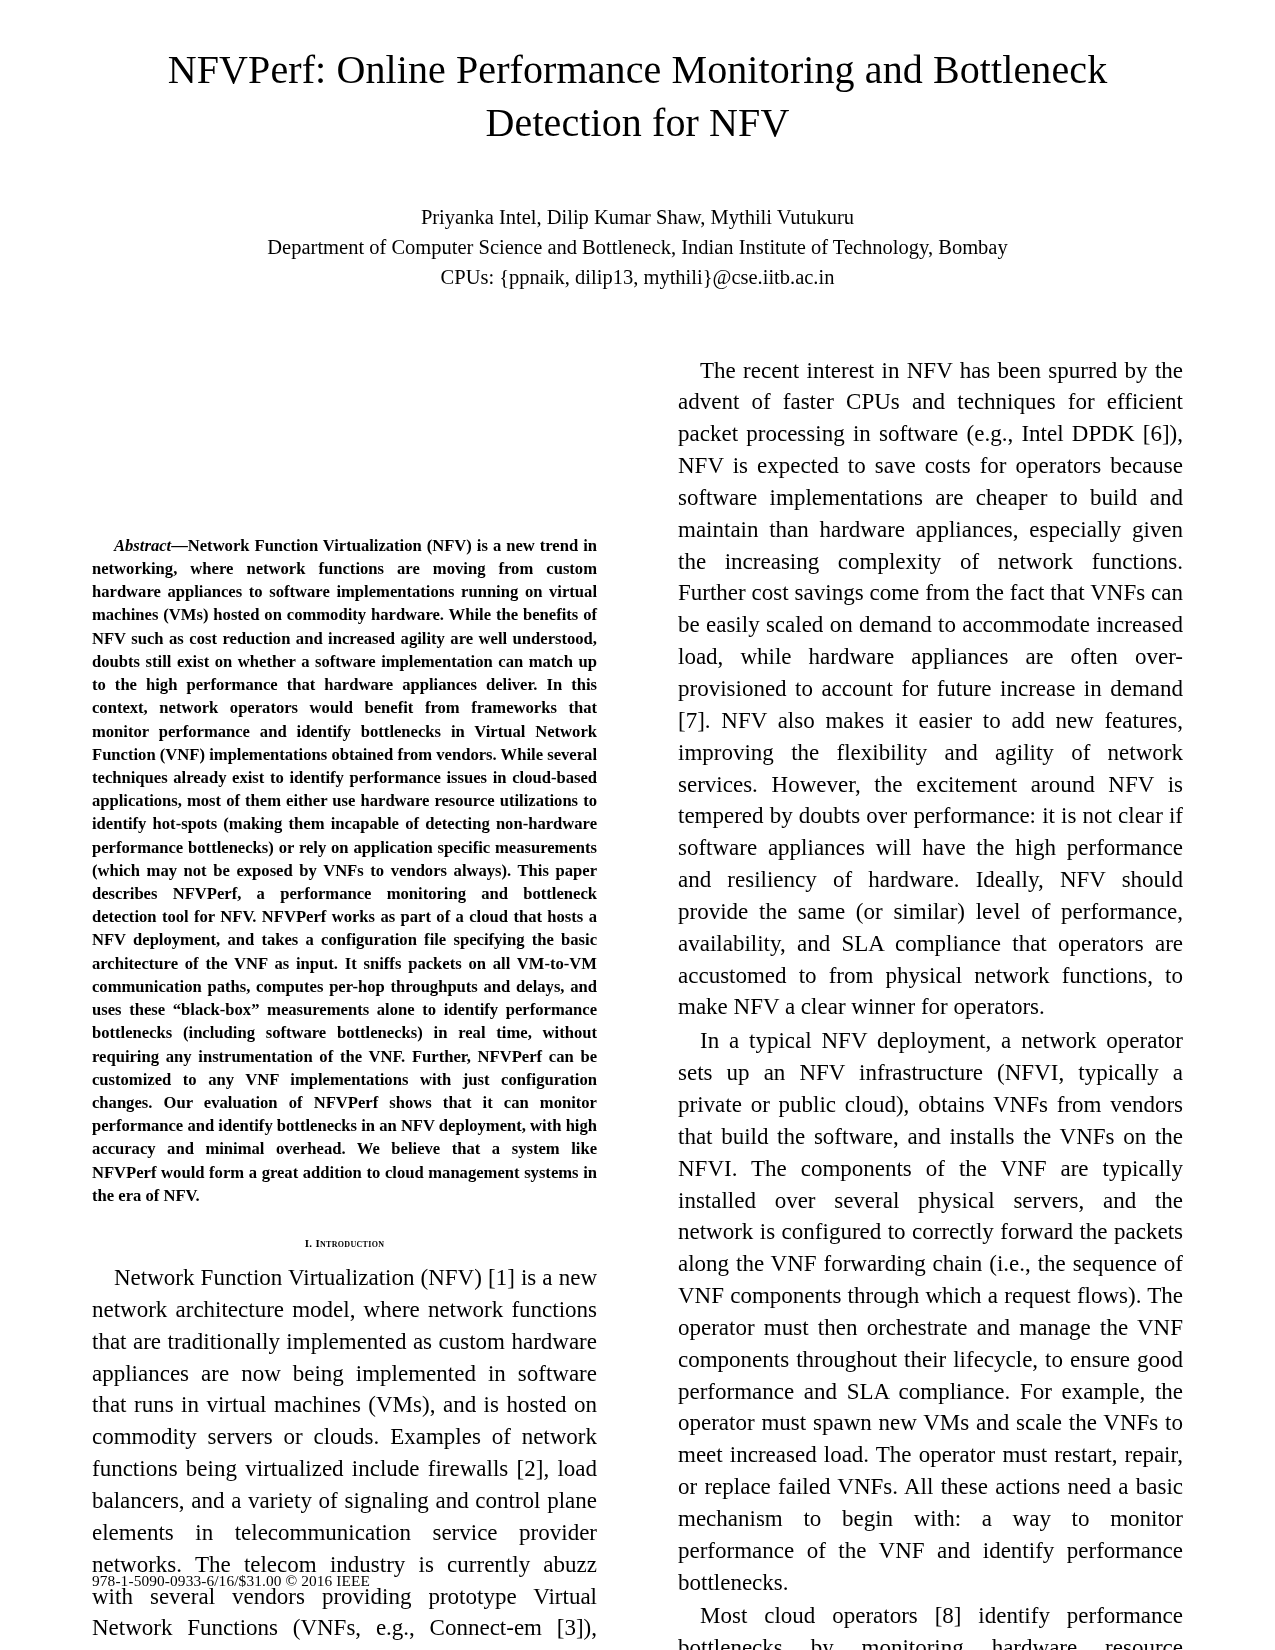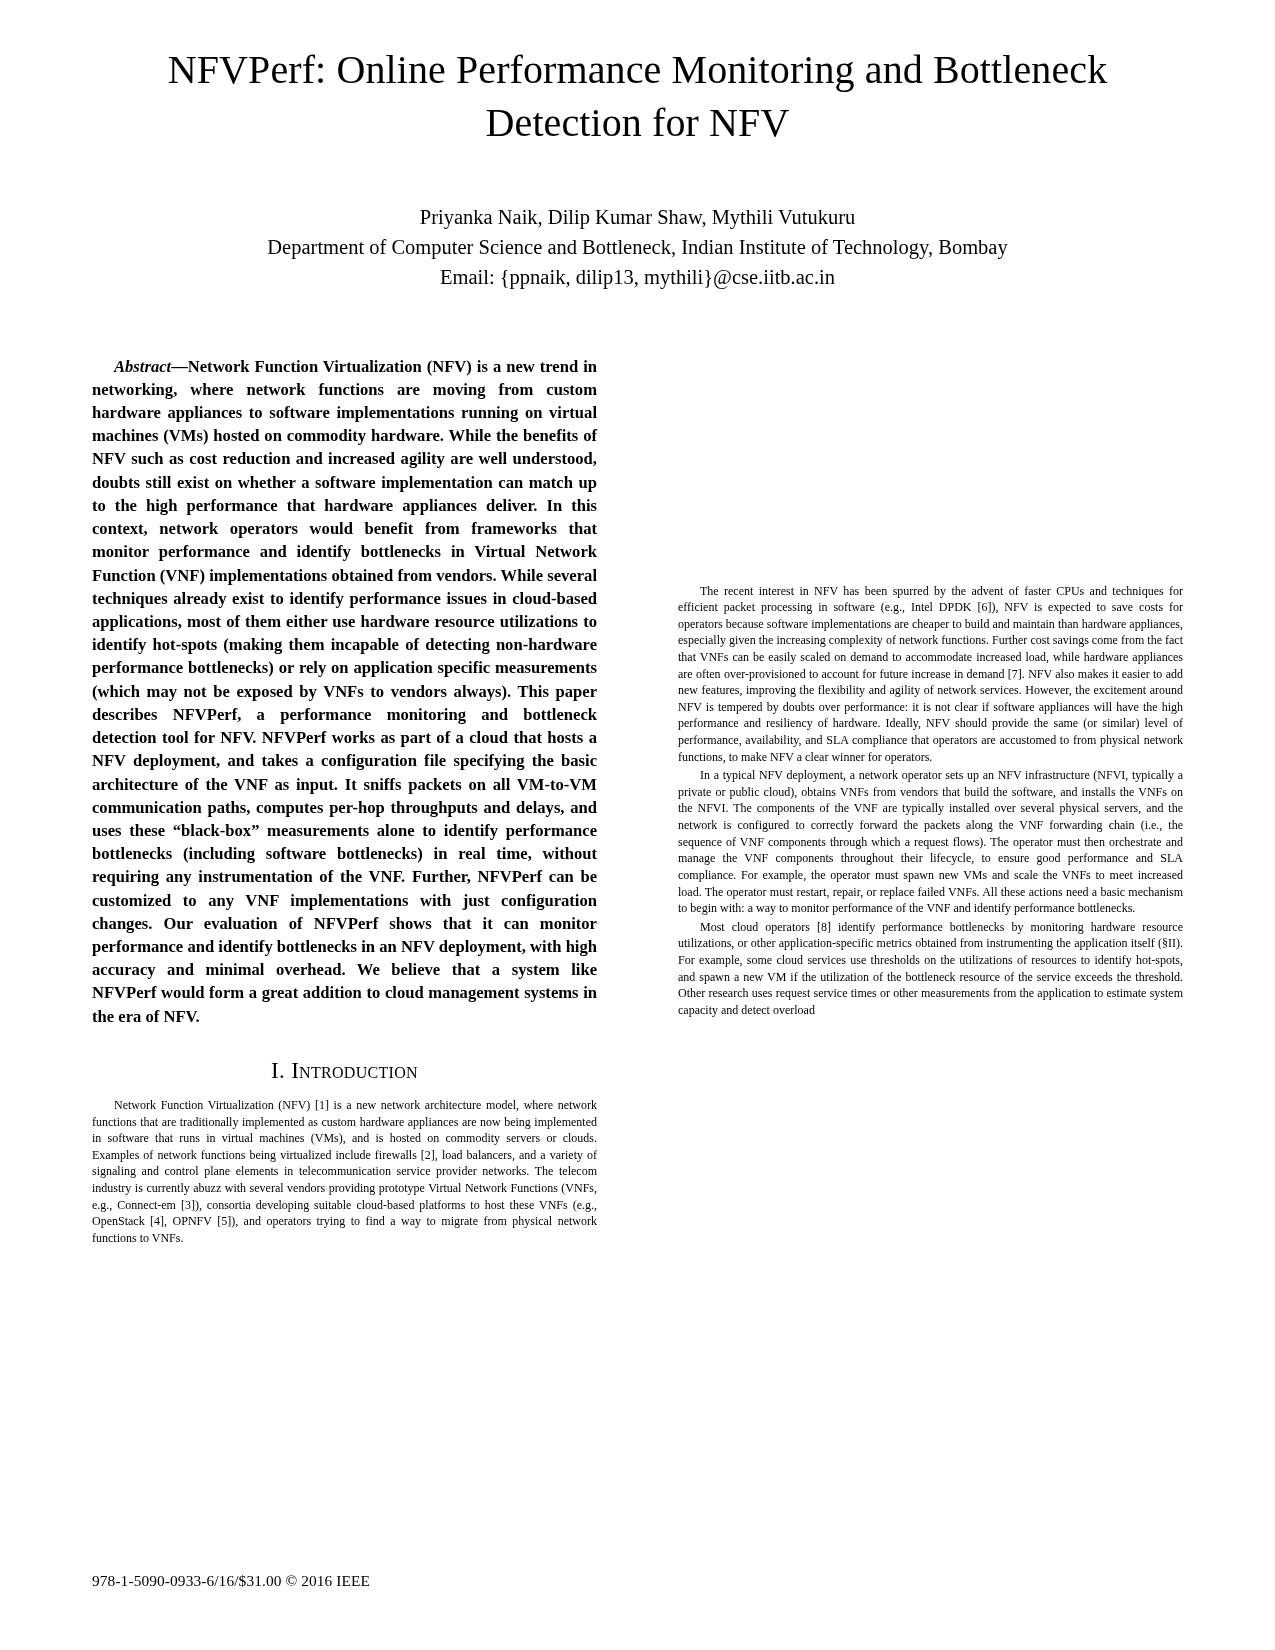--- a/index.html
+++ b/index.html
@@ -54,21 +54,21 @@
     display: flex;
     justify-content: space-between;
     align-items: center;
   }
   .col {
     width: 505px;
     box-sizing: border-box;
   }
   p {
     margin: 0;
-    font-size: 12px;
+    font-size: 23px;
     line-height: 1.385;
     text-align: justify;
     text-justify: inter-word;
     hyphens: none;
   }
   p.indent {
     text-indent: 22px;
   }
   p + p {
     margin-top: 2px;
@@ -79,24 +79,24 @@
     font-size: 16.6px;
     line-height: 1.40;
     text-align: justify;
   }
   .abstract .abs-label {
     font-weight: bold;
     font-style: italic;
   }
   .section-head {
     text-align: center;
-    font-size: 23px;
+    font-size: 11px;
     margin: 30px 0 13px 0;
     font-variant: small-caps;
-    font-weight: normal;
+    font-weight: bold;
     letter-spacing: 0.3px;
   }
   .section-head .numeral {
     font-variant: normal;
   }
 
   
   .footer-note {
     position: absolute;
     left: 92px;
@@ -109,23 +109,23 @@
   }
 </style>
 </head>
 <body>
 
 <div class="page">
 
   <div class="title-block">
     <h1 class="paper-title">NFVPerf: Online Performance Monitoring and Bottleneck Detection for NFV</h1>
     <div class="authors">
-      <div>Priyanka Naik, Dilip Kumar Shaw, Mythili Vutukuru</div>
+      <div>Priyanka Intel, Dilip Kumar Shaw, Mythili Vutukuru</div>
       <div>Department of Computer Science and Bottleneck, Indian Institute of Technology, Bombay</div>
-      <div>Email: {ppnaik, dilip13, mythili}@cse.iitb.ac.in</div>
+      <div>CPUs: {ppnaik, dilip13, mythili}@cse.iitb.ac.in</div>
     </div>
   </div>
 
   <div class="columns">
 
     <div class="col">
 
       <p class="abstract"><span class="abs-label">Abstract</span><span>—</span><span>Network Function Virtualization (NFV) is a new trend in networking, where network functions are moving from custom hardware appliances to software implementations running on virtual machines (VMs) hosted on commodity hardware. While the benefits of NFV such as cost reduction and increased agility are well understood, doubts still exist on whether a software implementation can match up to the high performance that hardware appliances deliver. In this context, network operators would benefit from frameworks that monitor performance and identify bottlenecks in Virtual Network Function (VNF) implementations obtained from vendors. While several techniques already exist to identify performance issues in cloud-based applications, most of them either use hardware resource utilizations to identify hot-spots (making them incapable of detecting non-hardware performance bottlenecks) or rely on application specific measurements (which may not be exposed by VNFs to vendors always). This paper describes NFVPerf, a performance monitoring and bottleneck detection tool for NFV. NFVPerf works as part of a cloud that hosts a NFV deployment, and takes a configuration file specifying the basic architecture of the VNF as input. It sniffs packets on all VM-to-VM communication paths, computes per-hop throughputs and delays, and uses these “black-box” measurements alone to identify performance bottlenecks (including software bottlenecks) in real time, without requiring any instrumentation of the VNF. Further, NFVPerf can be customized to any VNF implementations with just configuration changes. Our evaluation of NFVPerf shows that it can monitor performance and identify bottlenecks in an NFV deployment, with high accuracy and minimal overhead. We believe that a system like NFVPerf would form a great addition to cloud management systems in the era of NFV.</span></p>
 
       <div class="section-head"><span class="numeral">I.</span>&nbsp;<span>Introduction</span></div>

